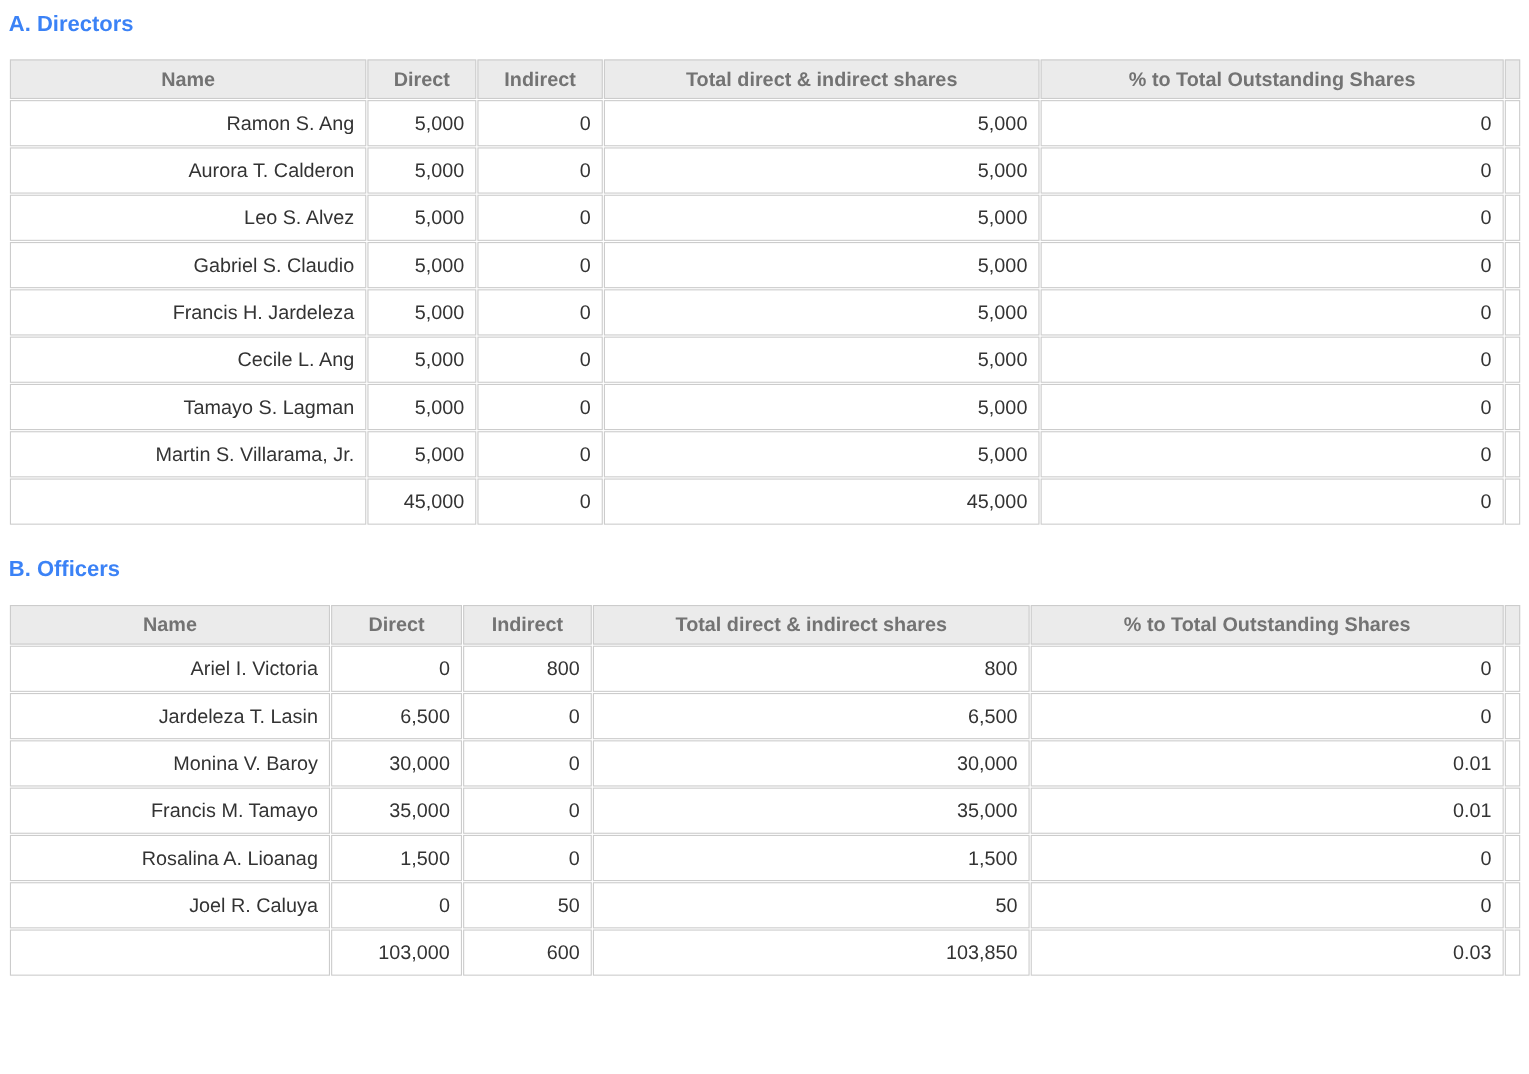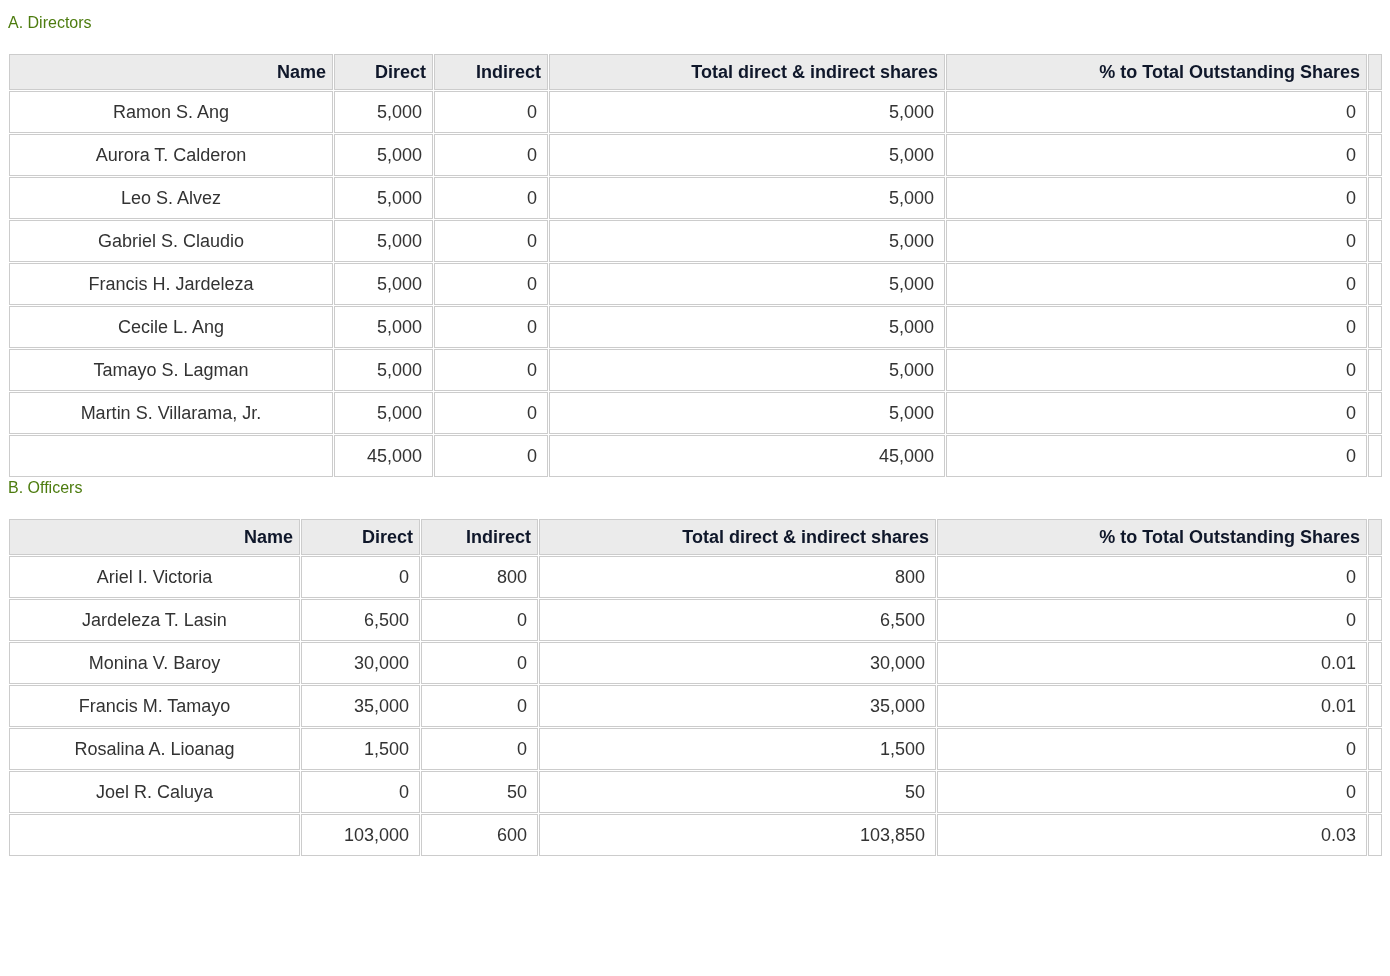--- a/index.html
+++ b/index.html
@@ -4,51 +4,51 @@
 <style>
   * { margin: 0; padding: 0; box-sizing: border-box; }
   html, body {
     background: #ffffff;
     font-family: "Liberation Sans", "DejaVu Sans", sans-serif;
     color: #333333;
   }
   body { padding: 13px 7px 6px 8px; width: 1390px; }
 
   .section-title {
-    font-size: 16px;
-    font-weight: normal;
-    color: #4d7c0f;
+    font-size: 20px;
+    font-weight: bold;
+    color: #3b82f6;
     margin: 0 0 21px 0;
     line-height: 19px;
   }
-  .section + .section .section-title { }
+  .section + .section .section-title { margin-top: 31px; }
 
   table.share-table {
     border-collapse: separate;
     border-spacing: 1px;
     table-layout: fixed;
     width: 1375px;
   }
   table.share-table th, table.share-table td {
     border: 1px solid #cccccc;
     background: #ffffff;
     font-size: 18px;
     line-height: 22px;
     overflow: hidden;
     white-space: nowrap;
   }
   table.share-table th {
     background: #ebebeb;
-    color: #0f172a;
+    color: #737373;
     font-weight: bold;
-    text-align: right;
+    text-align: center;
     padding: 6px 6px;
   }
   table.share-table td { padding: 9px 10px; }
-  td.c-name { text-align: center; padding-left: 8px; }
+  td.c-name { text-align: right; padding-left: 8px; }
   td.c-num  { text-align: right; }
   td.c-spacer, th.c-spacer { padding: 6px 0; }
 
   
   table.t-directors col.col-name   { width: 324px; }
   table.t-directors col.col-direct { width: 99px; }
   table.t-directors col.col-indirect { width: 114px; }
   table.t-directors col.col-total  { width: 396px; }
   table.t-directors col.col-pct    { width: 421px; }
   table.t-directors col.col-spacer { width: 14px; }

